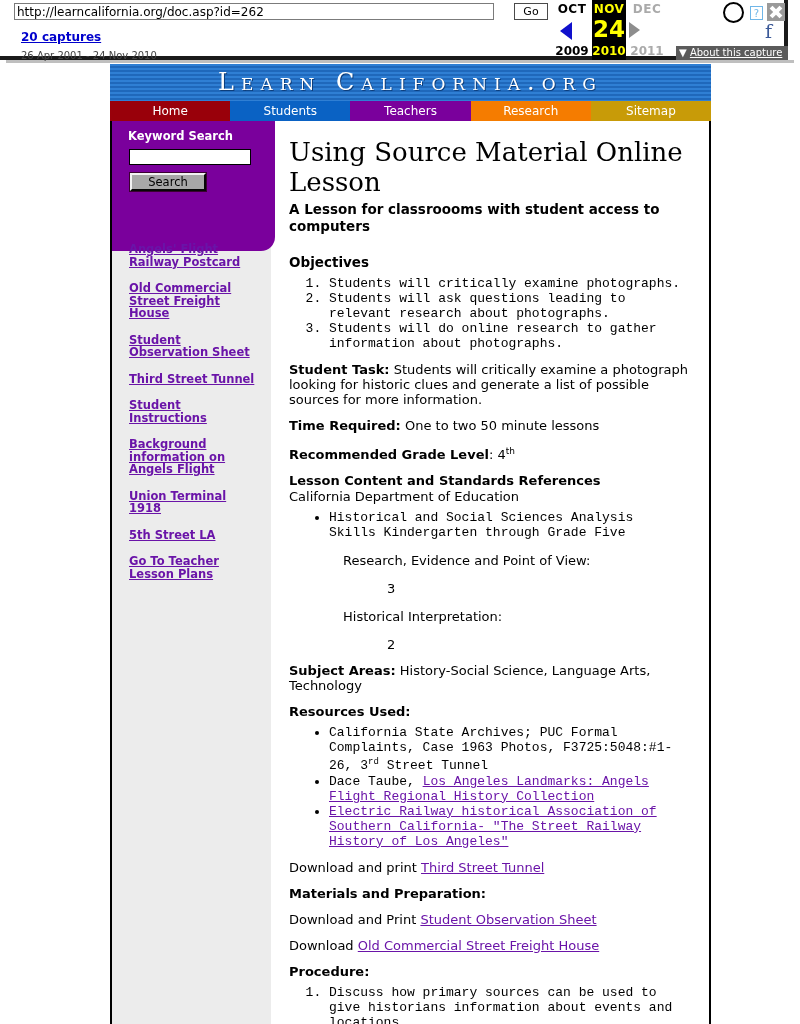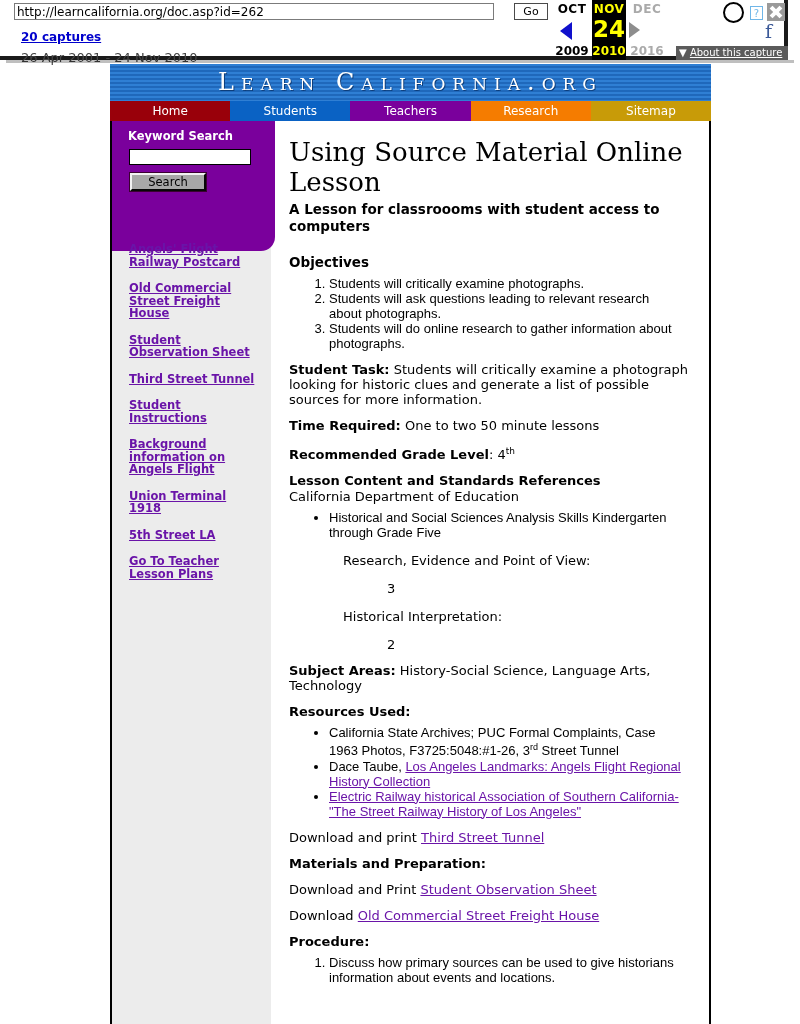--- a/index.html
+++ b/index.html
@@ -73,21 +73,21 @@
     font-size: 12px;
     font-weight: bold;
     color: #0000cc;
     text-decoration: underline;
     cursor: pointer;
   }
   .wb-daterange {
     position: absolute;
     left: 21px; top: 50px;
     font-family: "DejaVu Sans", sans-serif;
-    font-size: 13px;
+    font-size: 10px;
     color: #444;
   }
 
   
   .wb-mon {
     position: absolute;
     text-align: center;
     font-family: "DejaVu Sans", sans-serif;
     font-weight: bold;
   }
@@ -340,21 +340,21 @@
   .content p {
     margin: 11px 0 0 0;
     font-family: "DejaVu Sans", sans-serif;
     font-size: 13px;
     line-height: 15px;
   }
   .content p.tight { margin-top: 1px; }
   .content ol, .content ul {
     margin: 6px 12px 0 0;
     padding-left: 40px;
-    font-family: Liberation Sans, sans-serif;
+    font-family: Liberation Mono, monospace;
     font-size: 13px;
     line-height: 15px;
   }
   .content ul { padding-left: 40px; }
   .content li { margin: 0; }
   .content b { font-weight: bold; }
   .content a {
     color: #6a14a8;
     text-decoration: underline;
     cursor: pointer;
@@ -385,21 +385,21 @@
 
   <div class="wb-mon wb-curmon">
     <div class="m">NOV</div>
     <div class="day">24</div>
     <div class="y">2010</div>
   </div>
 
   <div class="wb-mon wb-nextmon">
     <div class="m">DEC</div>
     <div class="wb-arrow-r"></div>
-    <div class="y">2016</div>
+    <div class="y">2011</div>
   </div>
 
   <div class="wb-circle"></div>
   <div class="wb-help">?</div>
   <div class="wb-close"></div>
   <div class="wb-fb">f</div>
 
   <div class="wb-about">▼&nbsp;<u>About this capture</u></div>
 </div>
 

